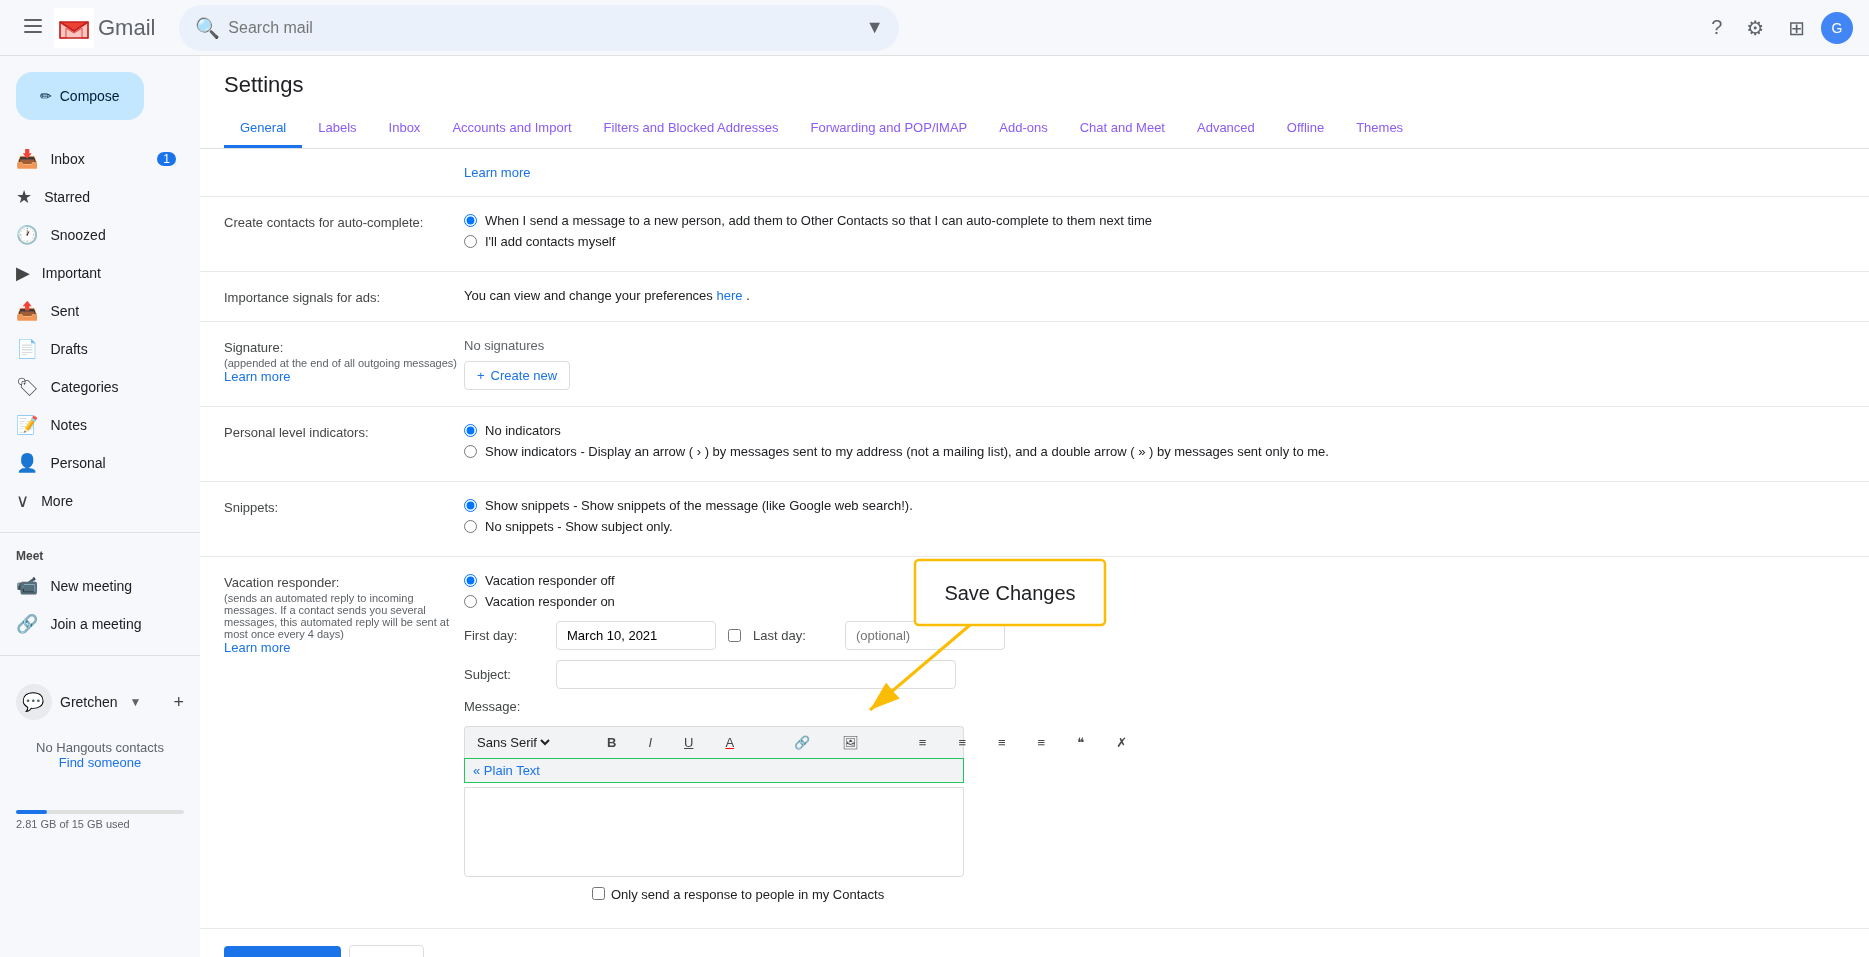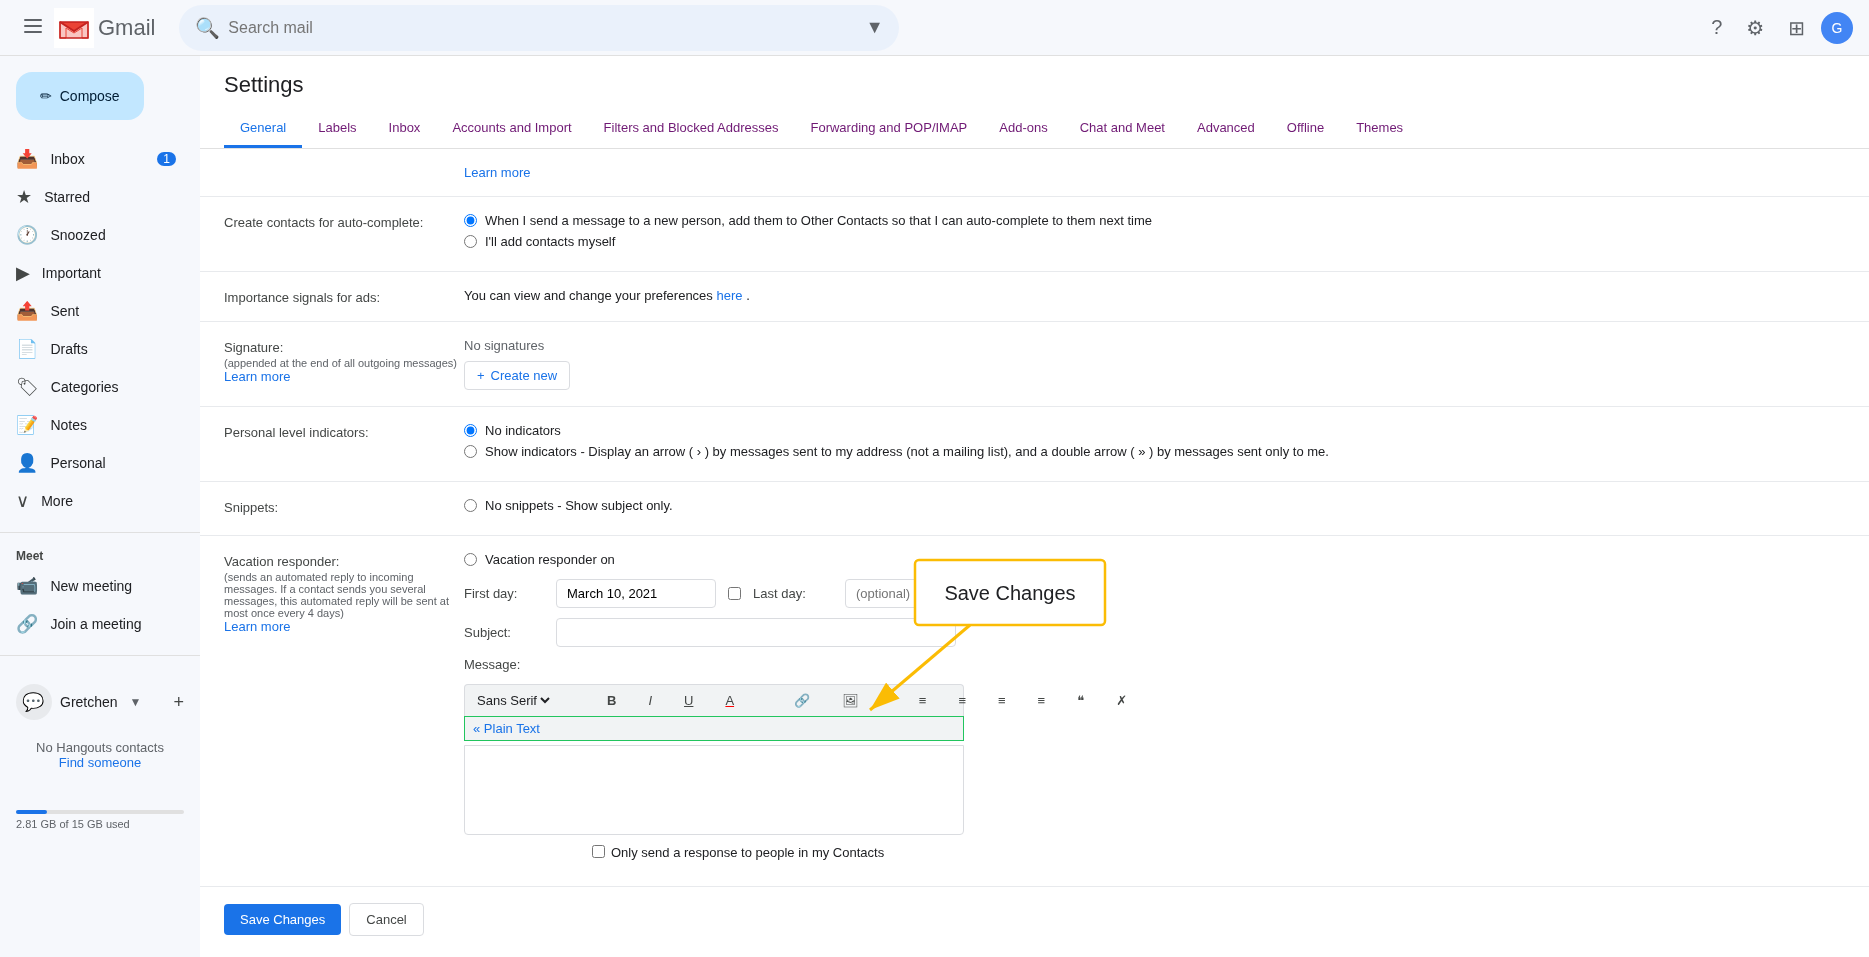--- a/index.html
+++ b/index.html
@@ -21,21 +21,21 @@
     .search-box input { border: none; background: transparent; font-size: 16px; outline: none; flex: 1; color: #202124; }
     .search-icon { color: #5f6368; margin-right: 8px; font-size: 20px; }
     .top-right-icons { margin-left: auto; display: flex; align-items: center; gap: 8px; }
     .icon-btn { background: none; border: none; cursor: pointer; padding: 8px; border-radius: 50%; font-size: 20px; color: #5f6368; }
     .avatar { width: 32px; height: 32px; border-radius: 50%; background: #4285f4; color: white; display: flex; align-items: center; justify-content: center; font-size: 14px; cursor: pointer; }
 
     
     .settings-header { padding: 16px 24px 0; background: #fff; border-bottom: 1px solid #e0e0e0; }
     .settings-title { font-size: 22px; color: #202124; margin-bottom: 12px; font-weight: 400; }
     .settings-tabs { display: flex; gap: 0; }
-    .settings-tab { padding: 10px 16px; font-size: 13px; color: #701a75; cursor: pointer; border-bottom: 3px solid transparent; white-space: nowrap; }
+    .settings-tab { padding: 10px 16px; font-size: 13px; color: #8b5cf6; cursor: pointer; border-bottom: 3px solid transparent; white-space: nowrap; }
     .settings-tab.active { color: #1a73e8; border-bottom-color: #1a73e8; font-weight: 500; }
 
     
     .sidebar-section { padding: 4px 0; }
     .sidebar-item { display: flex; align-items: center; padding: 8px 16px; cursor: pointer; border-radius: 0 24px 24px 0; margin-right: 8px; font-size: 14px; color: #202124; }
     .sidebar-item .item-icon { margin-right: 12px; font-size: 18px; color: #444746; }
     .sidebar-count { margin-left: auto; font-size: 12px; background: #1a73e8; color: white; border-radius: 8px; padding: 0 6px; }
     .compose-btn { margin: 8px 16px 16px; }
     .compose-btn button { display: flex; align-items: center; gap: 8px; background: #c2e7ff; border: none; border-radius: 16px; padding: 16px 24px; font-size: 14px; cursor: pointer; font-weight: 500; color: #001d35; }
     .sidebar-divider { height: 1px; background: #e0e0e0; margin: 8px 0; }
@@ -294,33 +294,41 @@
               <input type="radio" name="indicators" id="show-indicators" style="">
               <label for="show-indicators">Show indicators - Display an arrow ( › ) by messages sent to my address (not a mailing list), and a double arrow ( » ) by messages sent only to me.</label>
             </div>
           </div>
         </div>
 
         <div class="settings-row">
           <div class="settings-label">Snippets:</div>
           <div class="settings-control">
             <div class="radio-option">
+              <input type="radio" name="snippets" id="show-snippets" checked="" style="">
+              <label for="show-snippets">Show snippets - Show snippets of the message (like Google web search!).</label>
+            </div>
+            <div class="radio-option">
               <input type="radio" name="snippets" id="no-snippets" style="">
               <label for="no-snippets">No snippets - Show subject only.</label>
             </div>
           </div>
         </div>
 
         <div class="settings-row">
           <div class="settings-label">
             <div>Vacation responder:</div>
             <div class="sub-label">(sends an automated reply to incoming messages. If a contact sends you several messages, this automated reply will be sent at most once every 4 days)</div>
             <div><a class="learn-more">Learn more</a></div>
           </div>
           <div class="settings-control">
+            <div class="radio-option">
+              <input type="radio" name="vacation" id="vacation-off" checked="" style="">
+              <label for="vacation-off">Vacation responder off</label>
+            </div>
             <div class="radio-option">
               <input type="radio" name="vacation" id="vacation-on" style="">
               <label for="vacation-on">Vacation responder on</label>
             </div>
             <div class="vacation-fields">
               <div class="field-row">
                 <span class="field-label">First day:</span>
                 <input type="text" class="field-input date-input" value="March 10, 2021" style="">
                 <input type="checkbox" style="">
                 <span class="field-label">Last day:</span>

